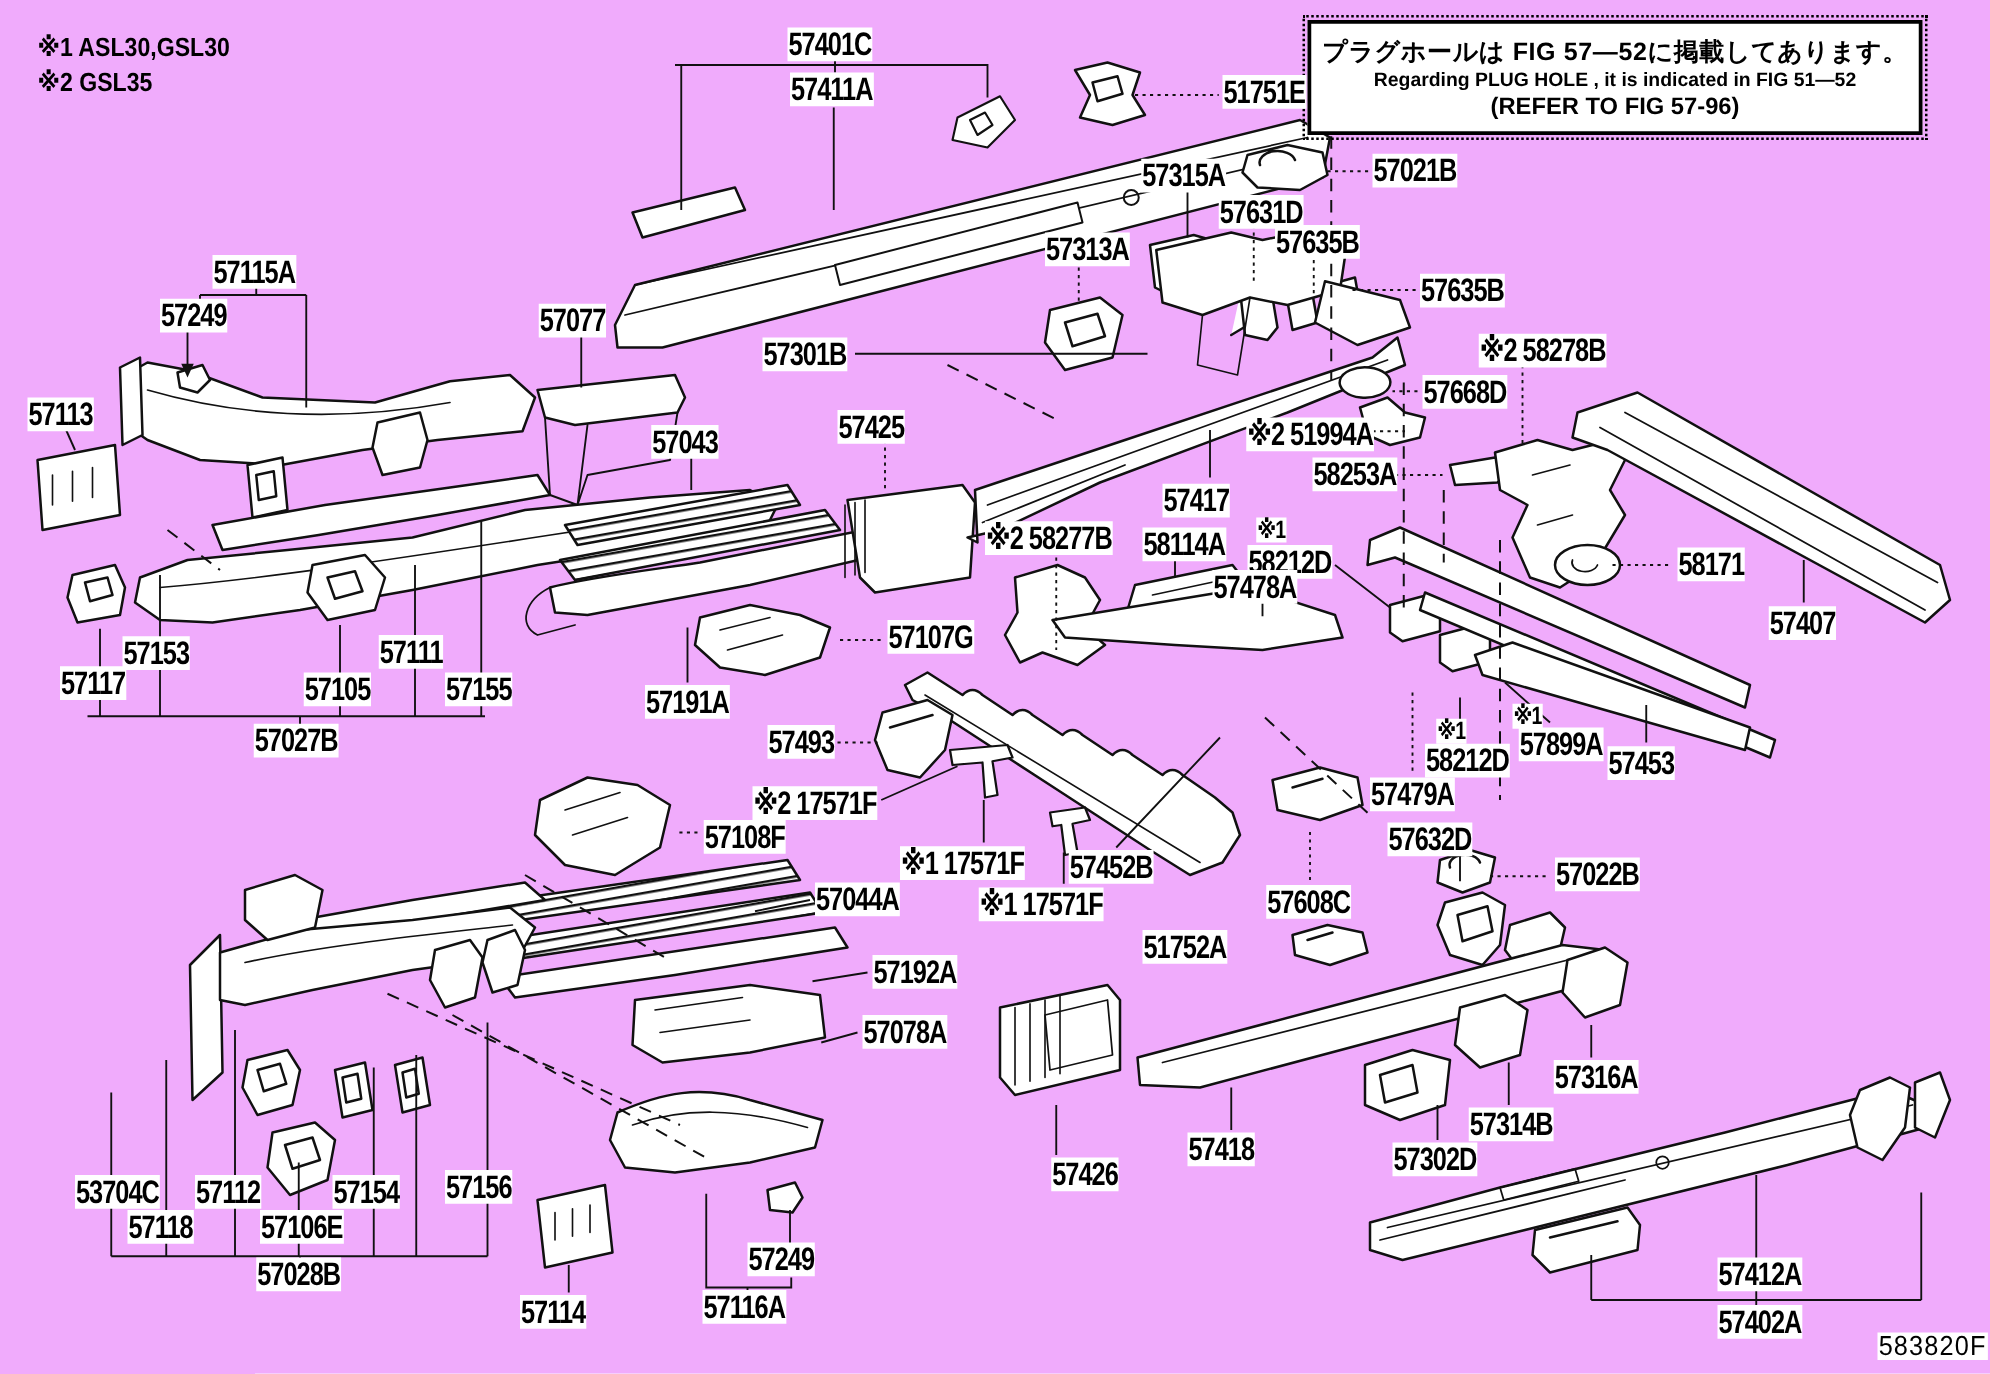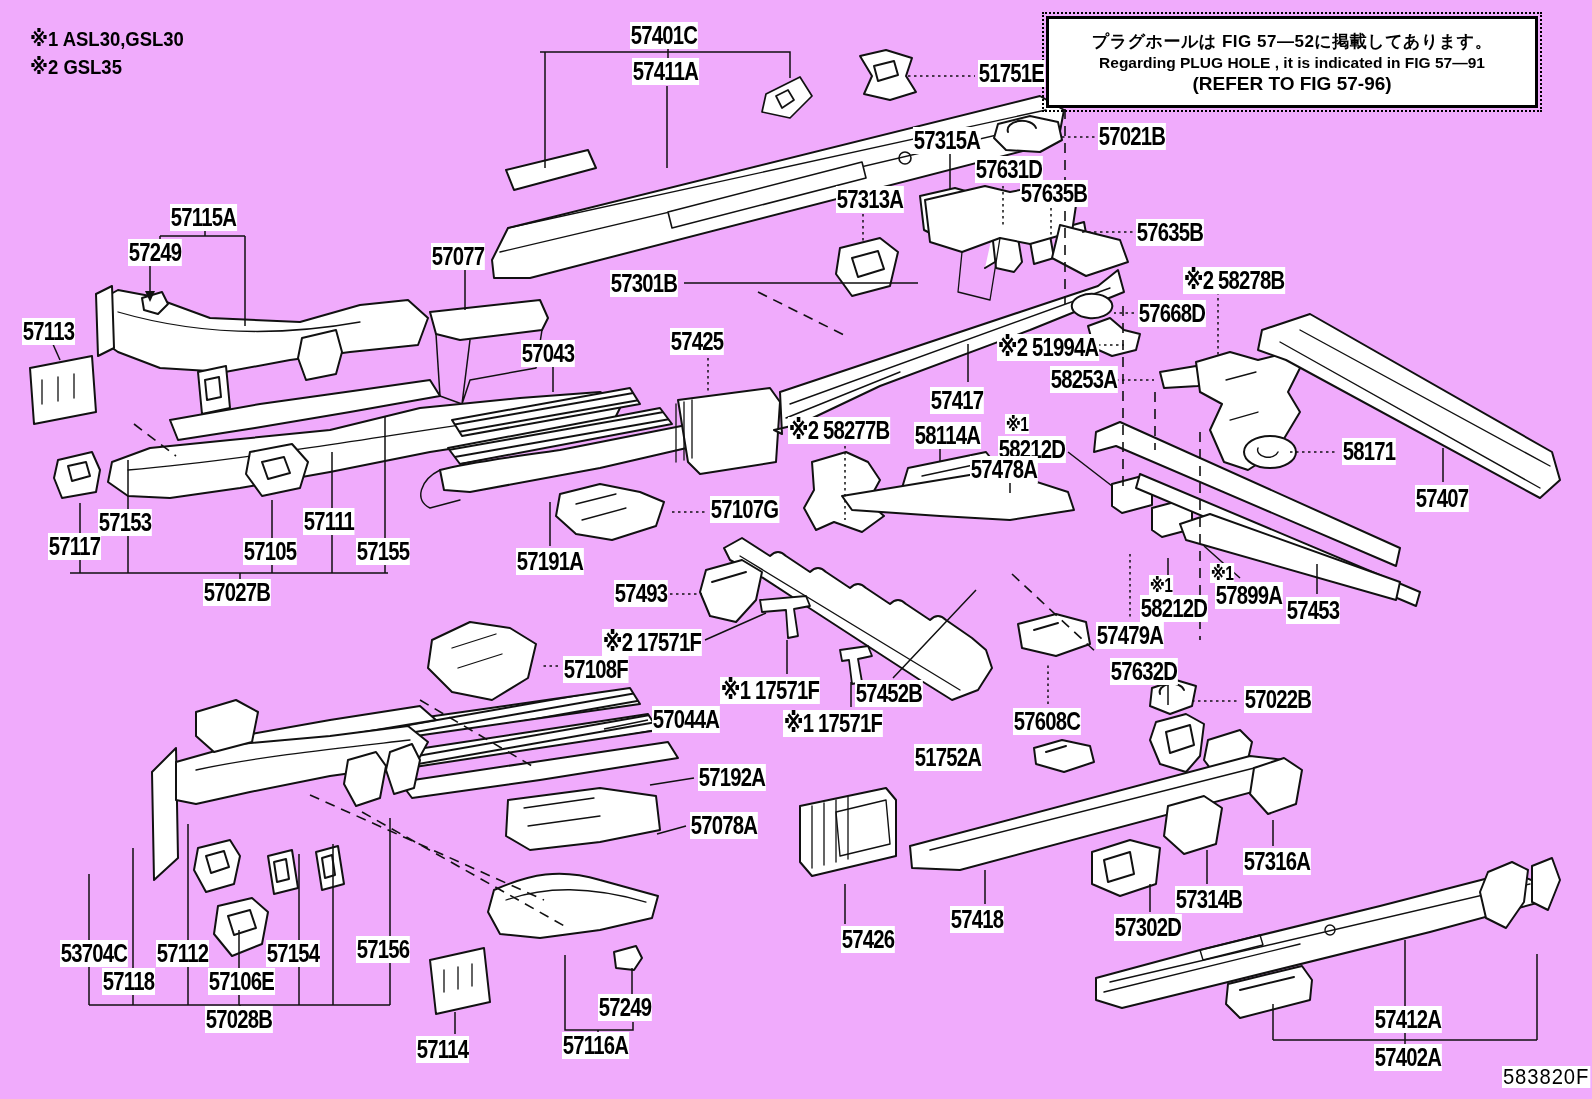--- a/index.html
+++ b/index.html
@@ -8,21 +8,21 @@
   #art{position:absolute;left:0;top:0;}
   .lbl{position:absolute;font-weight:bold;font-size:26px;line-height:1.02;letter-spacing:-1px;
        white-space:nowrap;transform:scaleX(0.78);transform-origin:left top;background:#fff;padding:0 1px;}
   .lbl.sm{font-size:20px;}
   .lbl.code{font-weight:normal;font-size:22px;letter-spacing:1px;transform:scaleX(0.92);}
   .note{position:absolute;font-weight:bold;font-size:21px;line-height:1.25;white-space:nowrap;
         transform:scaleX(0.88);transform-origin:left top;}
   #infobox{position:absolute;left:1046px;top:16px;width:486px;height:86px;border:3px solid #000;
            outline:2px dotted #000;outline-offset:2px;background:#fff;display:flex;flex-direction:column;
            justify-content:center;align-items:center;gap:1px;}
-  #infobox .jp{font-weight:bold;font-size:17px;letter-spacing:0.5px;}
+  #infobox .jp{font-weight:bold;font-size:20px;letter-spacing:0.5px;}
   #infobox .en1{font-weight:bold;font-size:15.5px;}
   #infobox .en2{font-weight:bold;font-size:19px;}
 </style>
 </head>
 <body>
 
 <div id="canvas">
 
   <svg id="art" width="1592" height="1099" viewBox="0 0 1592 1099">
     <defs>
@@ -203,21 +203,21 @@
     <g stroke="#111" stroke-width="1.6" fill="none" stroke-dasharray="10 7">
       <path d="M1065,92 V304 M1123,306 V486 M1200,432 V640 M1155,392 V450 M758,292 L846,336 M310,795 L544,900 M362,812 L568,928 M420,700 L532,766 M134,424 L176,456 M1012,574 L1098,654"></path>
     </g>
   </svg>
 
   <div class="note" style="left:30px;top:26px;">※1 ASL30,GSL30</div>
   <div class="note" style="left:30px;top:54px;">※2 GSL35</div>
 
   <div id="infobox">
     <div class="jp">プラグホールは FIG 57―52に掲載してあります。</div>
-    <div class="en1">Regarding PLUG HOLE , it is indicated in FIG 57―91</div>
+    <div class="en1">Regarding PLUG HOLE , it is indicated in FIG 51―52</div>
     <div class="en2">(REFER TO FIG 57-96)</div>
   </div>
 
   <div id="labels">
       <div class="lbl" style="left: 630px; top: 22px;">57401C</div>
       <div class="lbl" style="left: 632px; top: 58px;">57411A</div>
       <div class="lbl" style="left: 978px; top: 60px;">51751E</div>
       <div class="lbl" style="left: 913px; top: 127px;">57315A</div>
       <div class="lbl" style="left: 1098px; top: 123px;">57021B</div>
       <div class="lbl" style="left: 975px; top: 156px;">57631D</div>

